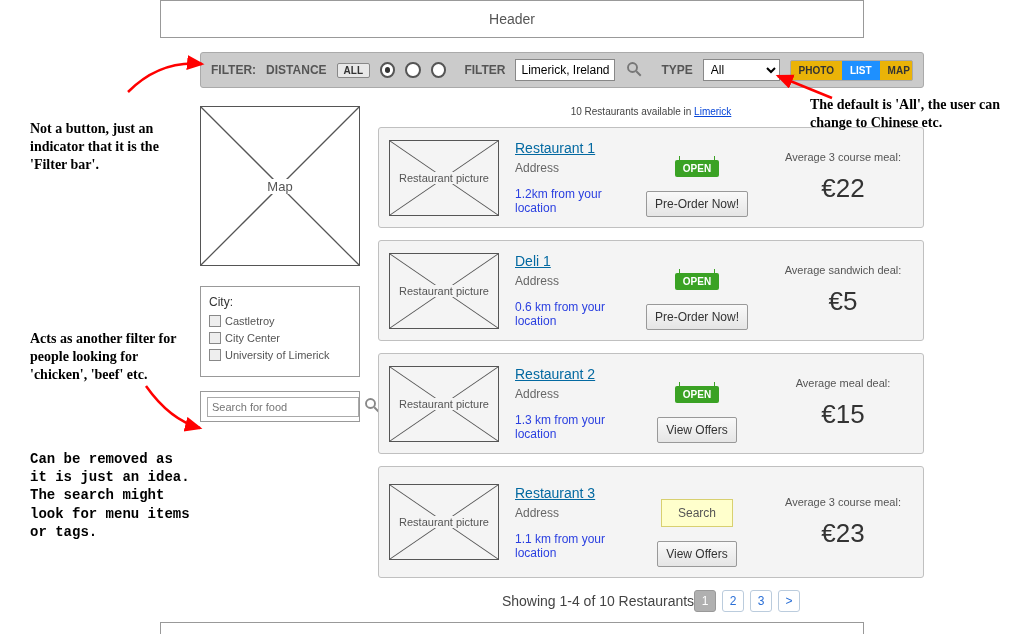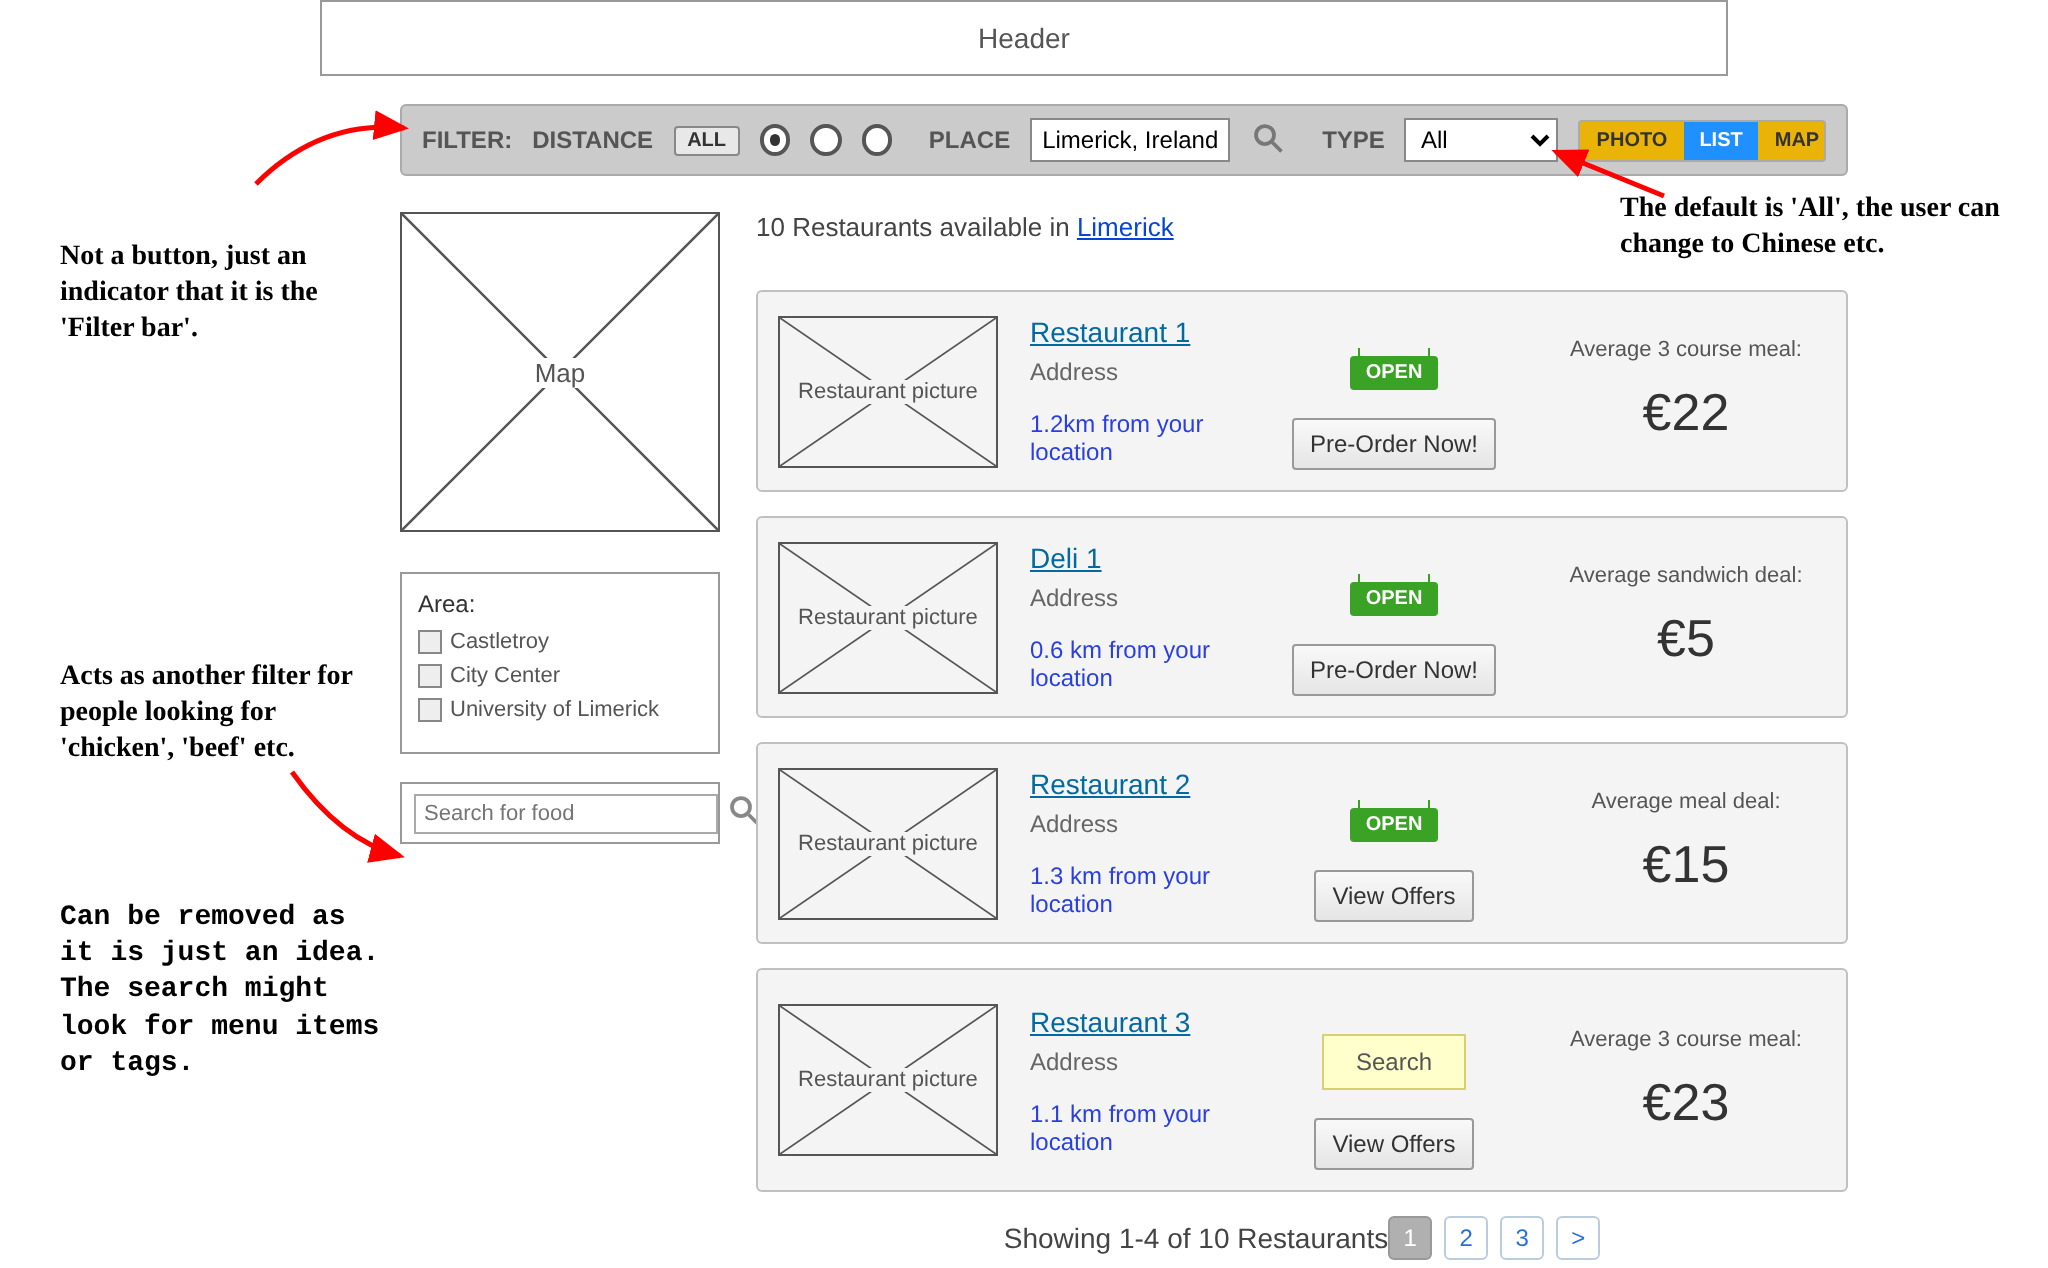--- a/index.html
+++ b/index.html
@@ -28,21 +28,21 @@
   
   .area-box { border:1px solid #999; margin-top:20px; padding:8px 8px 10px; font-size:12px; }
   .area-box .title { margin-bottom:6px; }
   .chk-row { display:flex; align-items:center; gap:4px; margin:5px 0; font-size:11px; color:#555; }
   .chk { width:12px; height:12px; border:1px solid #888; background:#eee; }
 
   .food-search { border:1px solid #999; margin-top:14px; display:flex; align-items:center; padding:4px 6px; }
   .food-search input { border:1px solid #aaa; flex:1; font-size:11px; padding:2px 4px; height:20px; }
 
   .right-col { flex:1; }
-  .results-title { font-size:13px; color:#444; margin-bottom:24px; }
+  .results-title { font-size:10px; color:#444; margin-bottom:10px;text-align:center; }
   .results-title a { color:#0645d8; text-decoration:underline; }
 
   .card { border:1px solid #c0c0c0; border-radius:3px; background:#f4f4f4; padding:10px; display:flex; gap:16px; margin-bottom:12px; align-items:center; }
   .thumb { width:110px; height:76px; border:1px solid #555; position:relative; display:flex; align-items:center; justify-content:center; font-size:11px; text-align:center; color:#555; flex:none; }
   .card-mid { flex:1; }
   .card-mid .name { color:#0369a1; text-decoration:underline; font-size:14px; }
   .card-mid .addr { color:#666; font-size:12px; margin:5px 0 12px; }
   .card-mid .dist { color:#2a3fe0; font-size:12px; }
   .card-status { width:120px; text-align:center; flex:none;margin-top:22px; }
   .open-badge { display:inline-block; background:#3aa224; color:#fff; font-size:10px; font-weight:bold; padding:3px 8px; border-radius:2px; position:relative; }
@@ -90,21 +90,21 @@
   <div class="annot" style="left:30px; top:330px; width:150px;">Acts as another filter for people looking for 'chicken', 'beef' etc.</div>
   <div class="annot" style="left:30px; top:450px; width:160px;font-family:Liberation Mono, monospace;">Can be removed as it is just an idea. The search might look for menu items or tags.</div>
 
   <div class="filter-bar">
     <span class="lbl-strong">FILTER:</span>
     <span class="lbl-strong">DISTANCE</span>
     <span class="pill">ALL</span>
     <span class="radio sel"></span>
     <span class="radio"></span>
     <span class="radio"></span>
-    <span class="lbl-strong" style="margin-left:8px;">PLACE</span>
+    <span class="lbl-strong" style="margin-left:8px;">FILTER</span>
     <input class="place-input" value="Limerick, Ireland" style="">
     <span>
       <svg class="search-icon-svg" viewBox="0 0 24 24">
           <circle cx="10" cy="10" r="6" stroke="#777" stroke-width="2.5" fill="none"></circle>
           <line x1="15" y1="15" x2="21" y2="21" stroke="#777" stroke-width="2.5"></line>
         </svg>
     </span>
     <span class="lbl-strong" style="margin-left:8px;">TYPE</span>
     <select class="type-select"><option>All</option></select>
     <div class="view-toggle">
@@ -118,21 +118,21 @@
     <div class="left-col">
       <div class="map-box placeholder-x">
         <svg viewBox="0 0 100 100" preserveAspectRatio="none">
             <line x1="0" y1="0" x2="100" y2="100" stroke="#555" stroke-width="0.8"></line>
             <line x1="100" y1="0" x2="0" y2="100" stroke="#555" stroke-width="0.8"></line>
           </svg>
         <span style="position:relative; background:#fff; padding:0 2px;">Map</span>
       </div>
 
       <div class="area-box">
-        <div class="title">Area:</div>
+        <div class="title">City:</div>
         <div class="chk-row">
             <span class="chk"></span>
             <span>Castletroy</span>
           </div>
         <div class="chk-row">
             <span class="chk"></span>
             <span>City Center</span>
           </div>
         <div class="chk-row">
             <span class="chk"></span>

